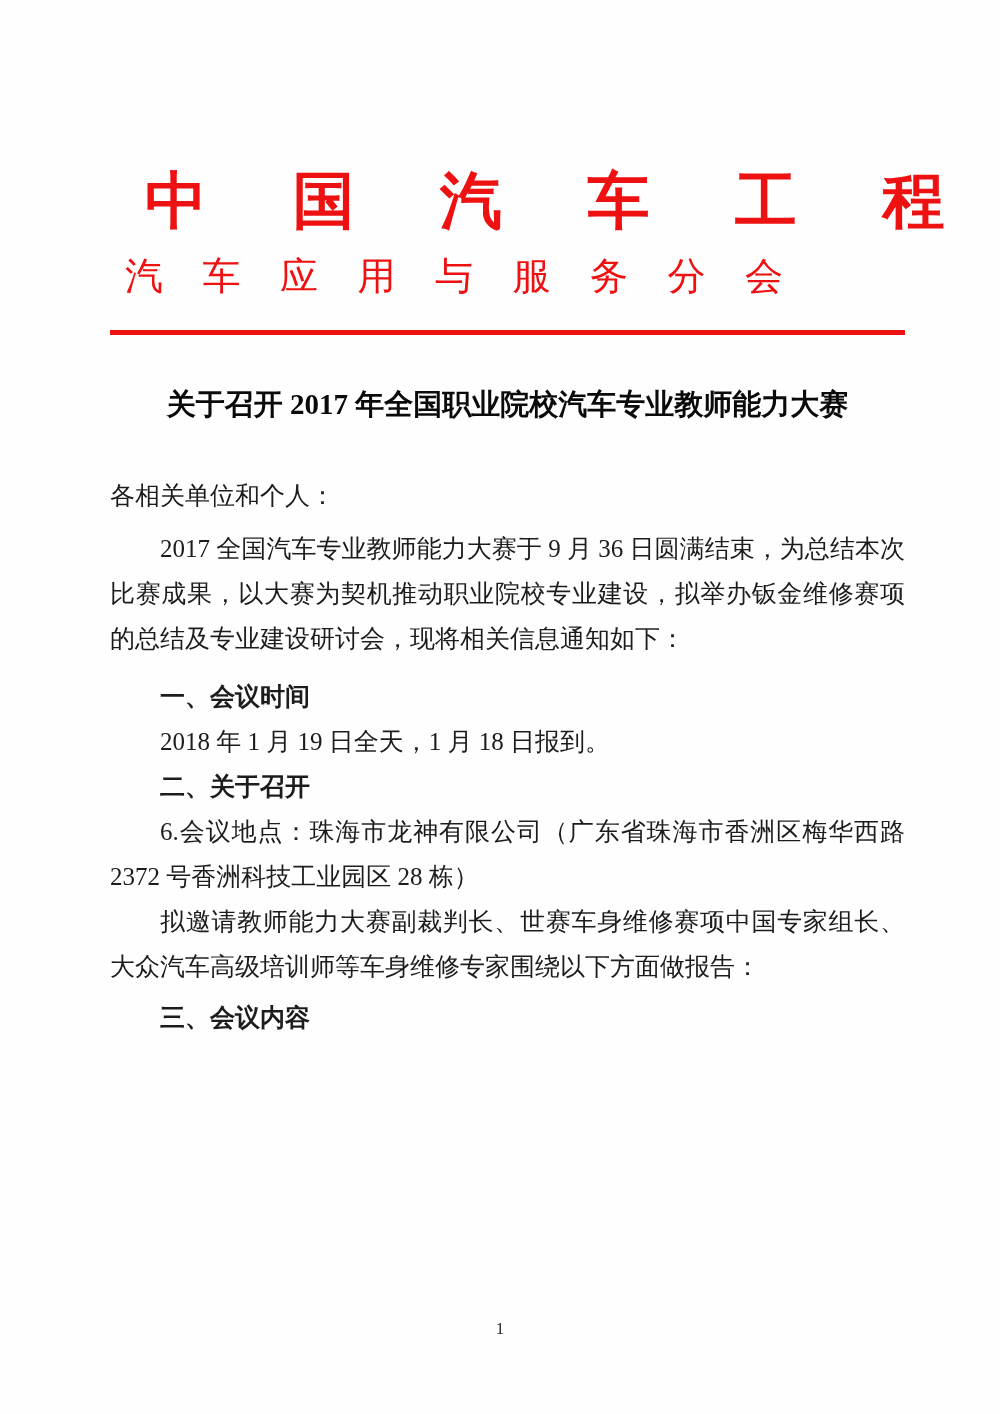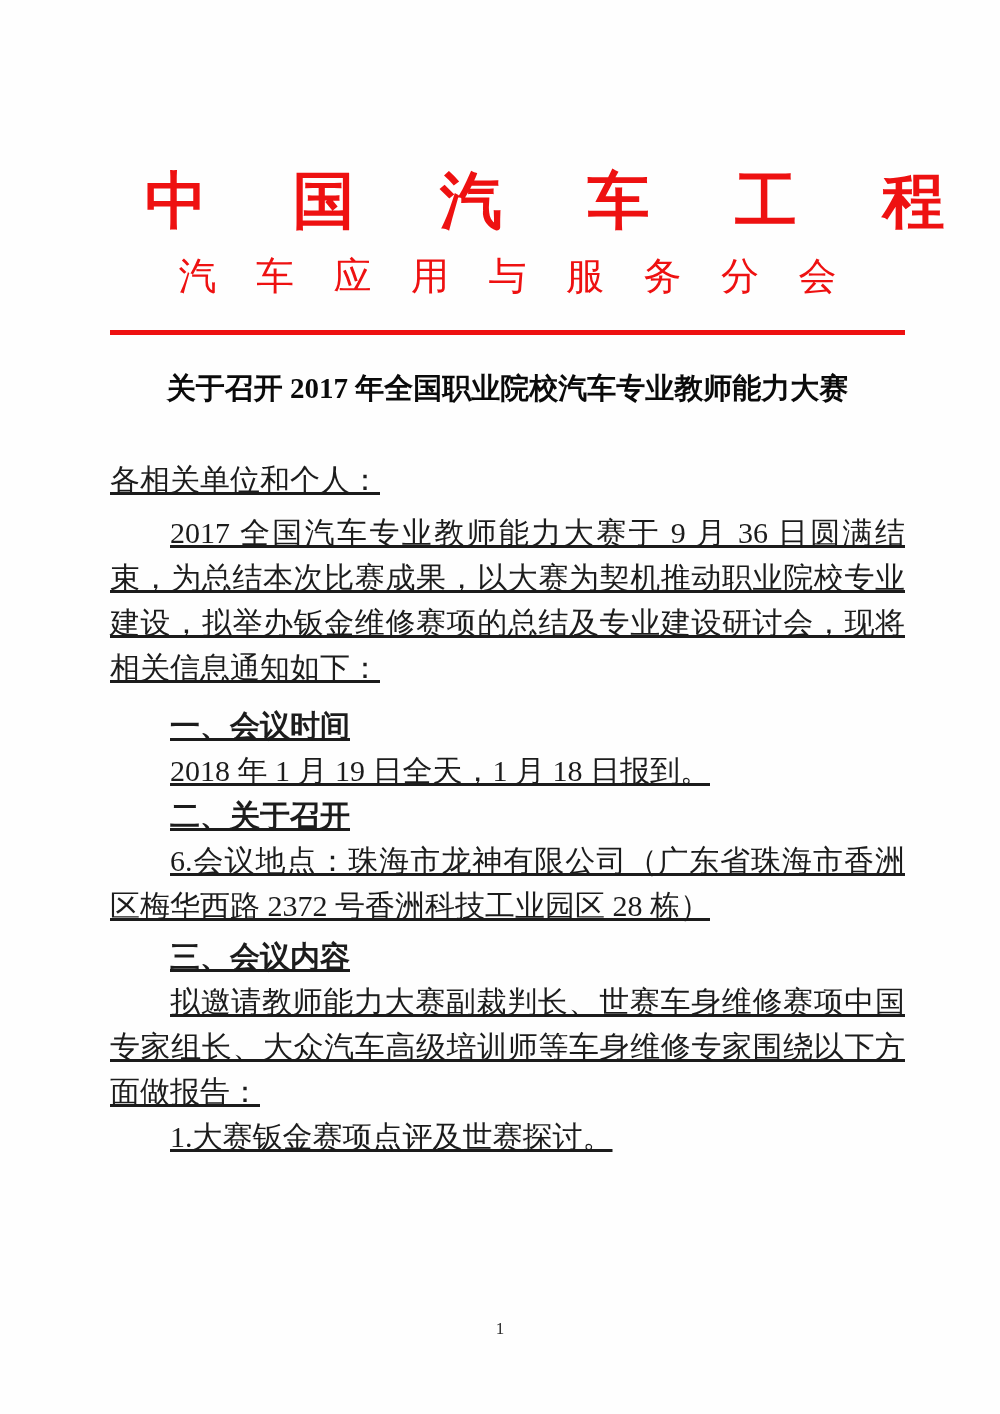--- a/index.html
+++ b/index.html
@@ -23,48 +23,46 @@
     text-align: center;
     color: var(--accent, #ee1111);
     font-weight: bold;
     font-size: 62px;
     line-height: 66px;
     letter-spacing: 35px;
     padding-left: 35px;
     white-space: nowrap;
   }
   .branch-name {
-    text-align: center;
     color: var(--accent, #ee1111);
     font-weight: 500;
     font-size: 38px;
     line-height: 42px;
     letter-spacing: 15px;
     padding-left: 15px;
     margin-top: 21px;
     white-space: nowrap;
   }
   .letterhead-rule {
     height: 5px;
     background: var(--accent, #ee1111);
     margin-top: 33px;
   }
   .doc-title {
-    margin-top: 29px;
+    margin-top: 45px;
     text-align: center;
     font-weight: bold;
     font-size: 29px;
     line-height: 49px;
     color: #0a0a0a;
   }
   .body-copy {
-    font-size: 30px;
+    font-size: 25px;
     line-height: 45px;
     text-align: justify;
-    text-decoration: underline;
   }
   .salutation {
     margin-top: 44px;
   }
   .intro {
     margin-top: 8px;
     text-indent: 2em;
   }
   .section-heading {
     font-weight: 600;
@@ -107,21 +105,20 @@
 
   <div class="body-copy section-heading gap-lg">一、会议时间</div>
 
   <div class="body-copy section-item">2018 年 1 月 19 日全天，1 月 18 日报到。</div>
 
   <div class="body-copy section-heading">二、关于召开</div>
 
   <div class="body-copy section-item">6.会议地点：珠海市龙神有限公司（广东省珠海市香洲区梅华西路 2372 号香洲科技工业园区 28 栋）</div>
 
 
+  <div class="body-copy section-item">拟邀请教师能力大赛副裁判长、世赛车身维修赛项中国专家组长、大众汽车高级培训师等车身维修专家围绕以下方面做报告：</div>
+
   <div class="body-copy section-heading gap-sm">三、会议内容</div>
 
-  <div class="body-copy section-item">拟邀请教师能力大赛副裁判长、世赛车身维修赛项中国专家组长、大众汽车高级培训师等车身维修专家围绕以下方面做报告：</div>
-
-  <div class="body-copy section-item">1.大赛钣金赛项点评及世赛探讨。</div>
 
   <div class="page-footer">1</div>
 
 </div>
 
 </body></html>

